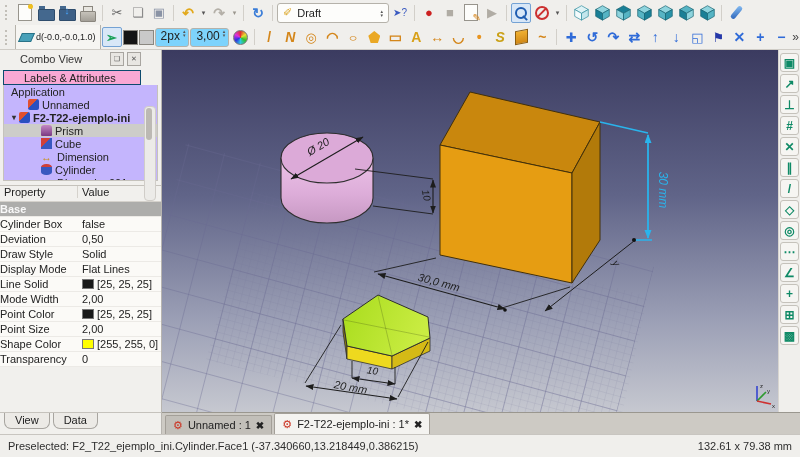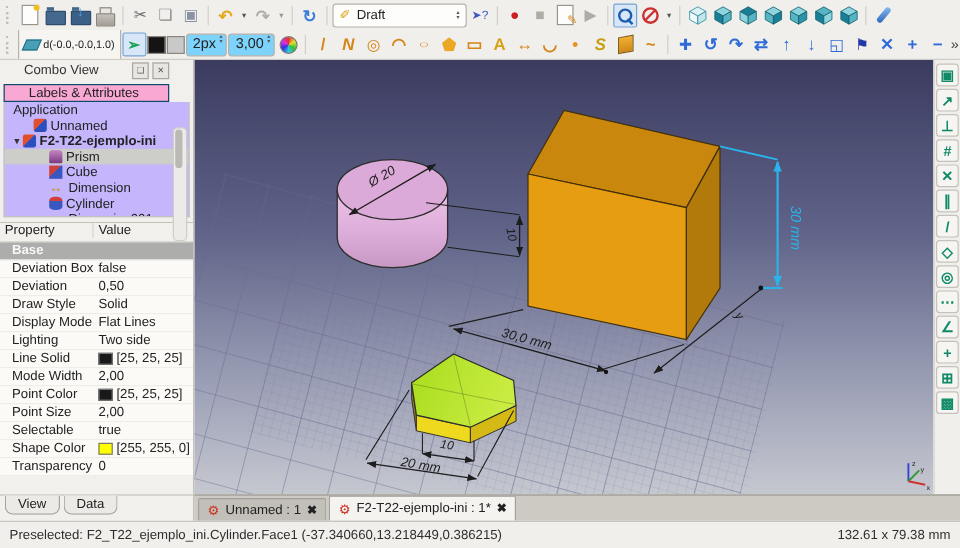--- a/index.html
+++ b/index.html
@@ -69,21 +69,21 @@
   .ticn[data-ic="cubeic"]{background:linear-gradient(135deg,#d04038 45%,#3858c0 45%)}
   .ticn[data-ic="cylic"]{background:linear-gradient(180deg,#d04038 30%,#3858c0 30%);border-radius:5px/3px}
   .ticn[data-ic="dimic"]{width:13px}
   .ticn[data-ic="dimic"]::before{content:"↔";color:#c89018;font-weight:bold;font-size:11px;line-height:11px}
   .scroll{position:absolute;right:1px;top:1px;width:10px;height:91px;background:#ecebe8;border:1px solid #d0cdc8;border-radius:4px}
   .thumb{position:absolute;left:1px;top:1px;width:6px;height:32px;background:#bcb9b4;border-radius:3px}
   .props{margin-top:4px;border-top:1px solid #c5c2bc;background:#fbfaf7}
   .phead{display:flex;height:15px;align-items:flex-start;background:#f1f0ed;border-bottom:1px solid #d5d2cc}
   .phk{width:78px;padding-left:4px;border-right:1px solid #d5d2cc;box-sizing:border-box}
   .prw{display:flex;height:14px;align-items:center;border-bottom:1px solid #eceae6;background:#fbfaf7}
-  .prw .pk{width:78px;padding-left:10px;box-sizing:border-box;white-space:nowrap;overflow:hidden}
+  .prw .pk{width:78px;padding-left:0;box-sizing:border-box;white-space:nowrap;overflow:hidden}
   .prw .pv{flex:1;display:flex;align-items:center;gap:3px;padding-left:4px;white-space:nowrap}
   .prw[data-cls~="group"]{background:#adadab;color:#f8f8f8;font-weight:bold}
   .swatch{display:none;width:12px;height:10px;border:1px solid #777;box-sizing:border-box}
   .prw[data-cls~="has-swatch"] .swatch{display:block}
   
   #scene{position:absolute;left:162px;top:50px}
   #scene text{font-family:"Liberation Sans",sans-serif;font-style:italic;fill:#1d1d1d}
   
   #bottombar{position:absolute;left:0;top:412px;width:800px;height:22px;display:flex}
   #vdtabs{width:162px;background:#f1f0ed;border-right:1px solid #b8b5b0;display:flex;align-items:flex-start;padding-left:4px;gap:3px;border-top:1px solid #c5c2bc;box-sizing:border-box}
@@ -360,21 +360,21 @@
     <div>
 
         <div class="prw" data-cls="group">
           <span class="pk">Base</span>
           <span class="pv">
             <span></span>
           </span>
         </div>
 
         <div class="prw" data-cls="">
-          <span class="pk">Deviation Box</span>
+          <span class="pk">Cylinder Box</span>
           <span class="pv">
             <span>false</span>
           </span>
         </div>
 
         <div class="prw" data-cls="">
           <span class="pk">Deviation</span>
           <span class="pv">
             <span>0,50</span>
           </span>
@@ -387,26 +387,20 @@
           </span>
         </div>
 
         <div class="prw" data-cls="">
           <span class="pk">Display Mode</span>
           <span class="pv">
             <span>Flat Lines</span>
           </span>
         </div>
 
-        <div class="prw" data-cls="">
-          <span class="pk">Lighting</span>
-          <span class="pv">
-            <span>Two side</span>
-          </span>
-        </div>
 
         <div class="prw" data-cls="has-swatch">
           <span class="pk">Line Solid</span>
           <span class="pv">
             <span class="swatch" style="background: rgb(25, 25, 25);"></span>
             <span>[25, 25, 25]</span>
           </span>
         </div>
 
         <div class="prw" data-cls="">
@@ -424,26 +418,20 @@
           </span>
         </div>
 
         <div class="prw" data-cls="">
           <span class="pk">Point Size</span>
           <span class="pv">
             <span>2,00</span>
           </span>
         </div>
 
-        <div class="prw" data-cls="">
-          <span class="pk">Selectable</span>
-          <span class="pv">
-            <span>true</span>
-          </span>
-        </div>
 
         <div class="prw" data-cls="has-swatch">
           <span class="pk">Shape Color</span>
           <span class="pv">
             <span class="swatch" style="background: rgb(255, 255, 0);"></span>
             <span>[255, 255, 0]</span>
           </span>
         </div>
 
         <div class="prw" data-cls="">

